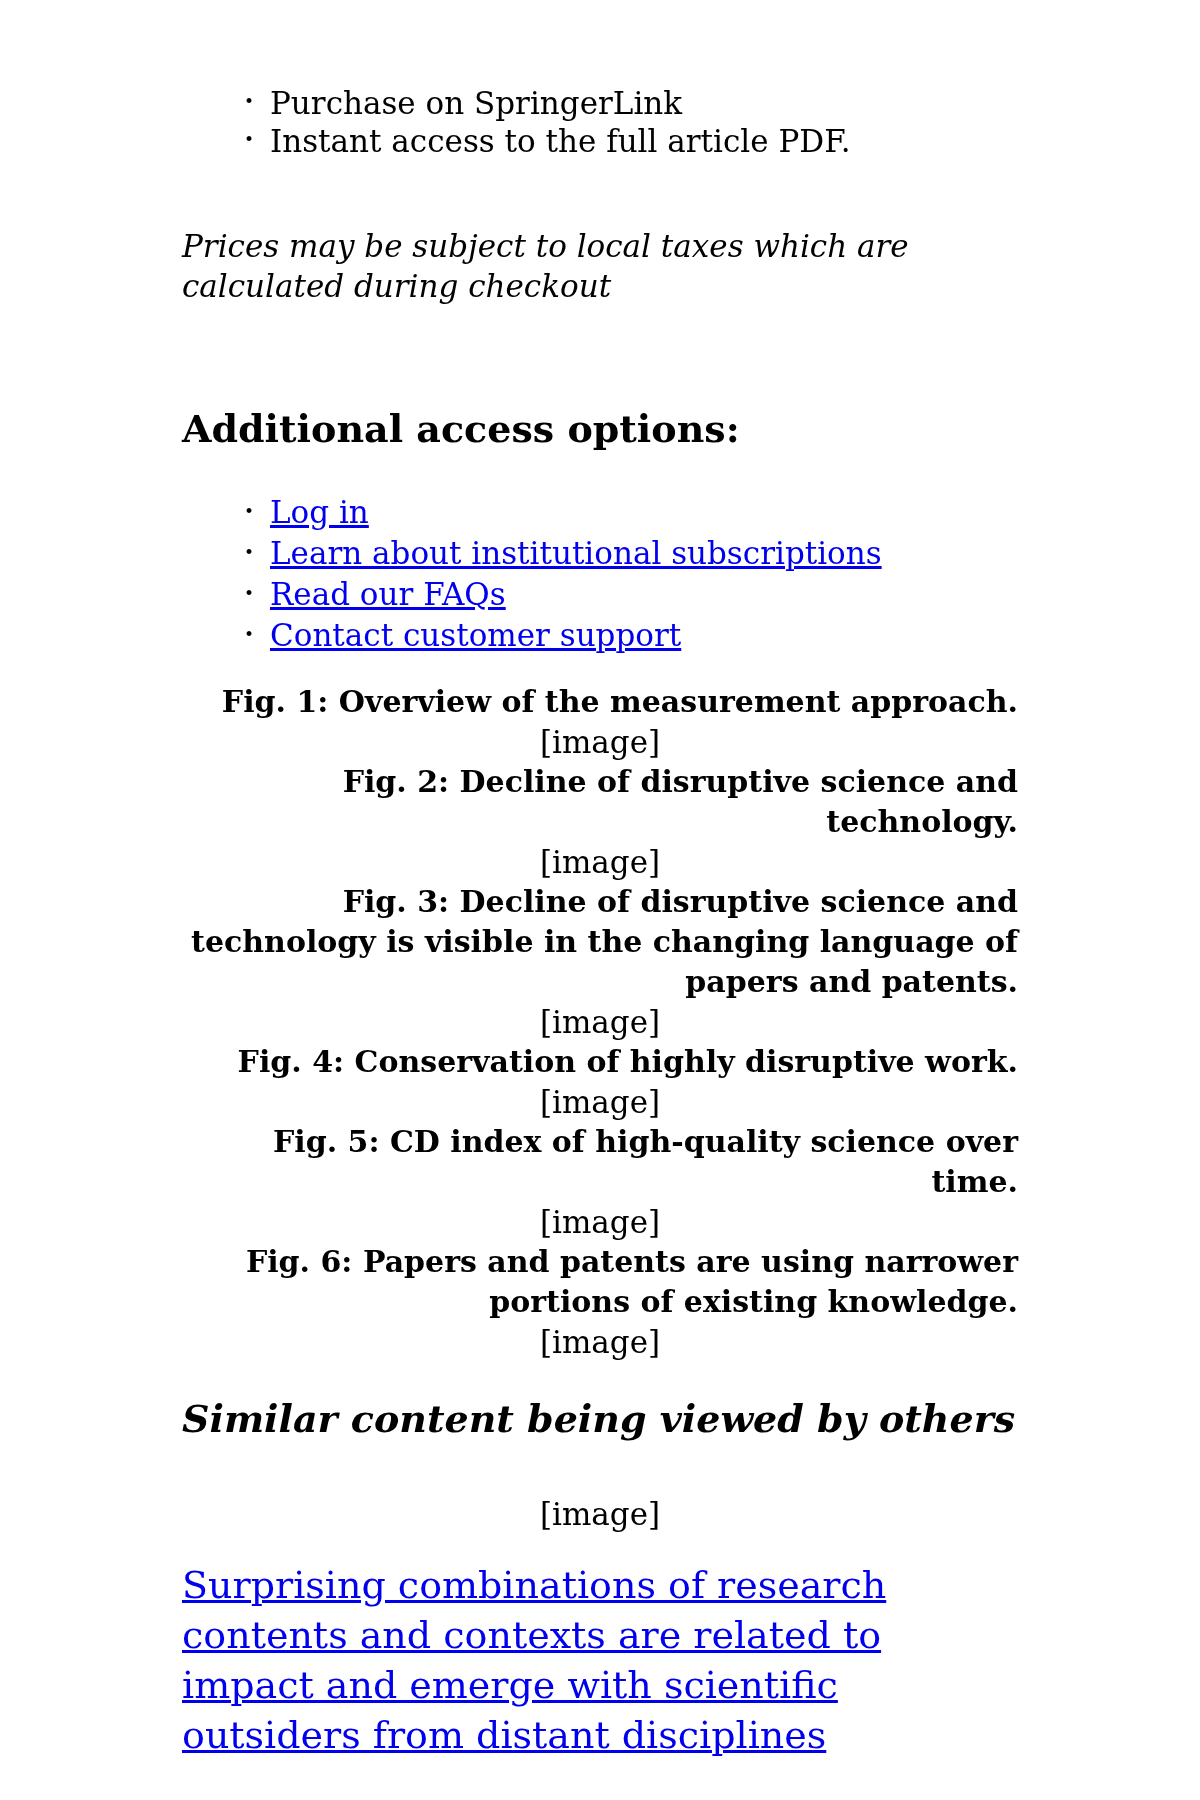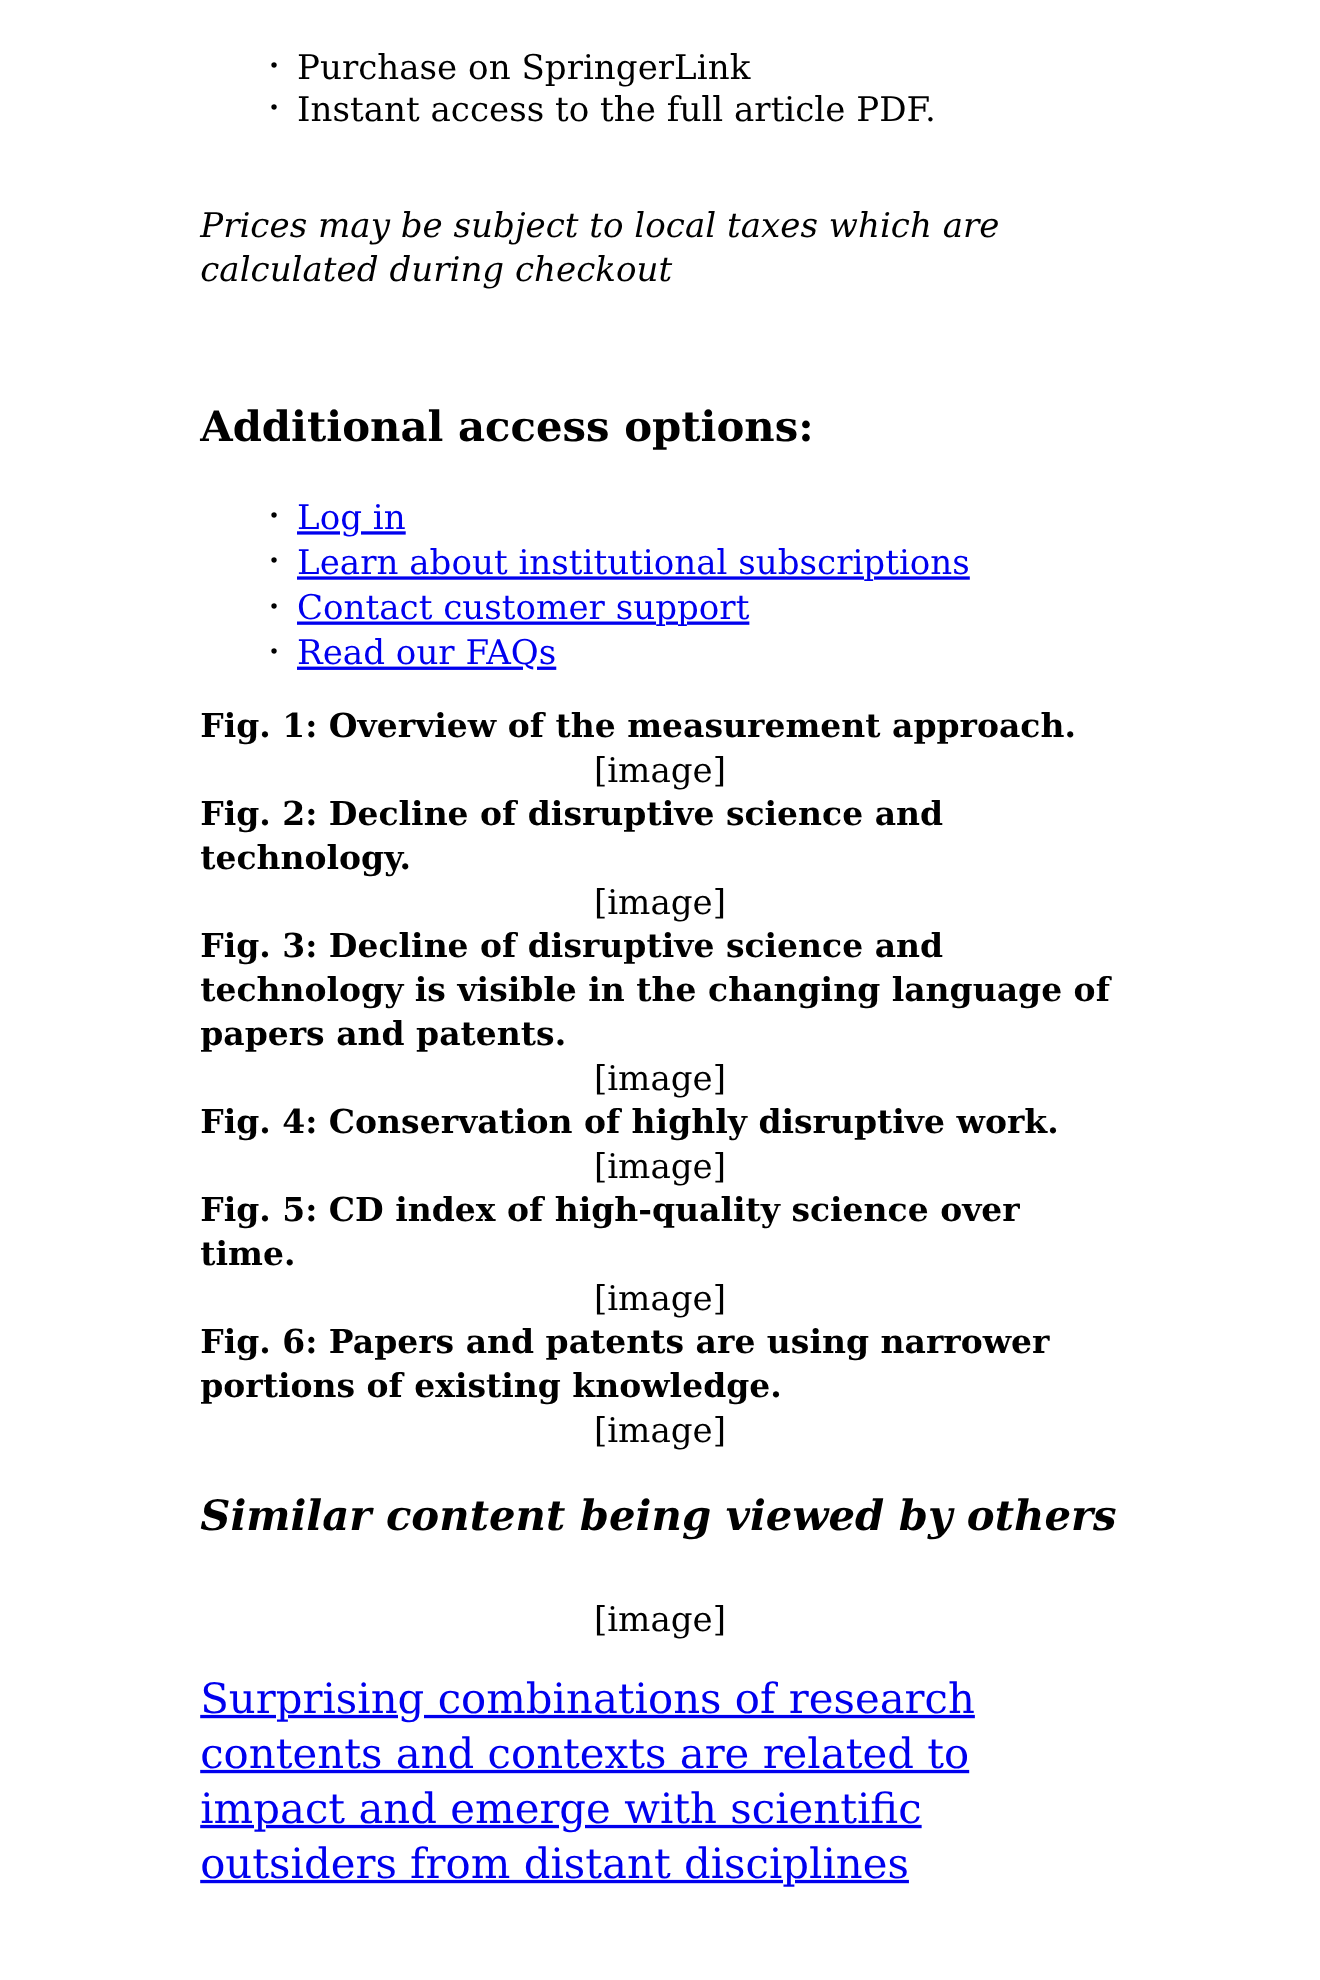--- a/index.html
+++ b/index.html
@@ -6,21 +6,21 @@
     margin: 0;
     padding: 0;
     background: #ffffff;
   }
   .page {
     position: relative;
     width: 1036px;
     min-height: 1800px;
     margin: 0 auto;
     box-sizing: border-box;
-    padding: 43px 100px 0 100px;
+    padding: 84px 100px 0 100px;
     background: #ffffff;
     color: #000000;
     font-family: "DejaVu Serif", "Liberation Serif", serif;
     font-size: 31px;
     line-height: 40px;
     border-radius: 19px;
   }
 
   
   ul.blist {
@@ -73,21 +73,21 @@
     color: #0000EE;
     text-decoration: underline;
     cursor: pointer;
   }
 
   .figures {
     margin-top: 26px;
   }
   .fig-caption {
     font-weight: bold;
-    text-align: left;
+    text-align: right;
     font-size: 30px;
     line-height: 40px;
   }
   .img-ph {
     text-align: center;
     line-height: 40px;
     margin: 0;
   }
   .similar-img {
     margin: 52px 0 0 0;
@@ -125,24 +125,24 @@
   <h2 class="section-heading">Additional access options:</h2>
 
   <ul class="blist access-list">
     <li>
       <a class="text-link" href="#">Log in</a>
     </li>
     <li>
       <a class="text-link" href="#">Learn about institutional subscriptions</a>
     </li>
     <li>
-      <a class="text-link" href="#">Contact customer support</a>
+      <a class="text-link" href="#">Read our FAQs</a>
     </li>
     <li>
-      <a class="text-link" href="#">Read our FAQs</a>
+      <a class="text-link" href="#">Contact customer support</a>
     </li>
   </ul>
 
   <section class="figures">
     <div class="fig-caption">Fig. 1: Overview of the measurement approach.</div>
     <div class="img-ph">[image]</div>
 
     <div class="fig-caption">Fig. 2: Decline of disruptive science and technology.</div>
     <div class="img-ph">[image]</div>
 

